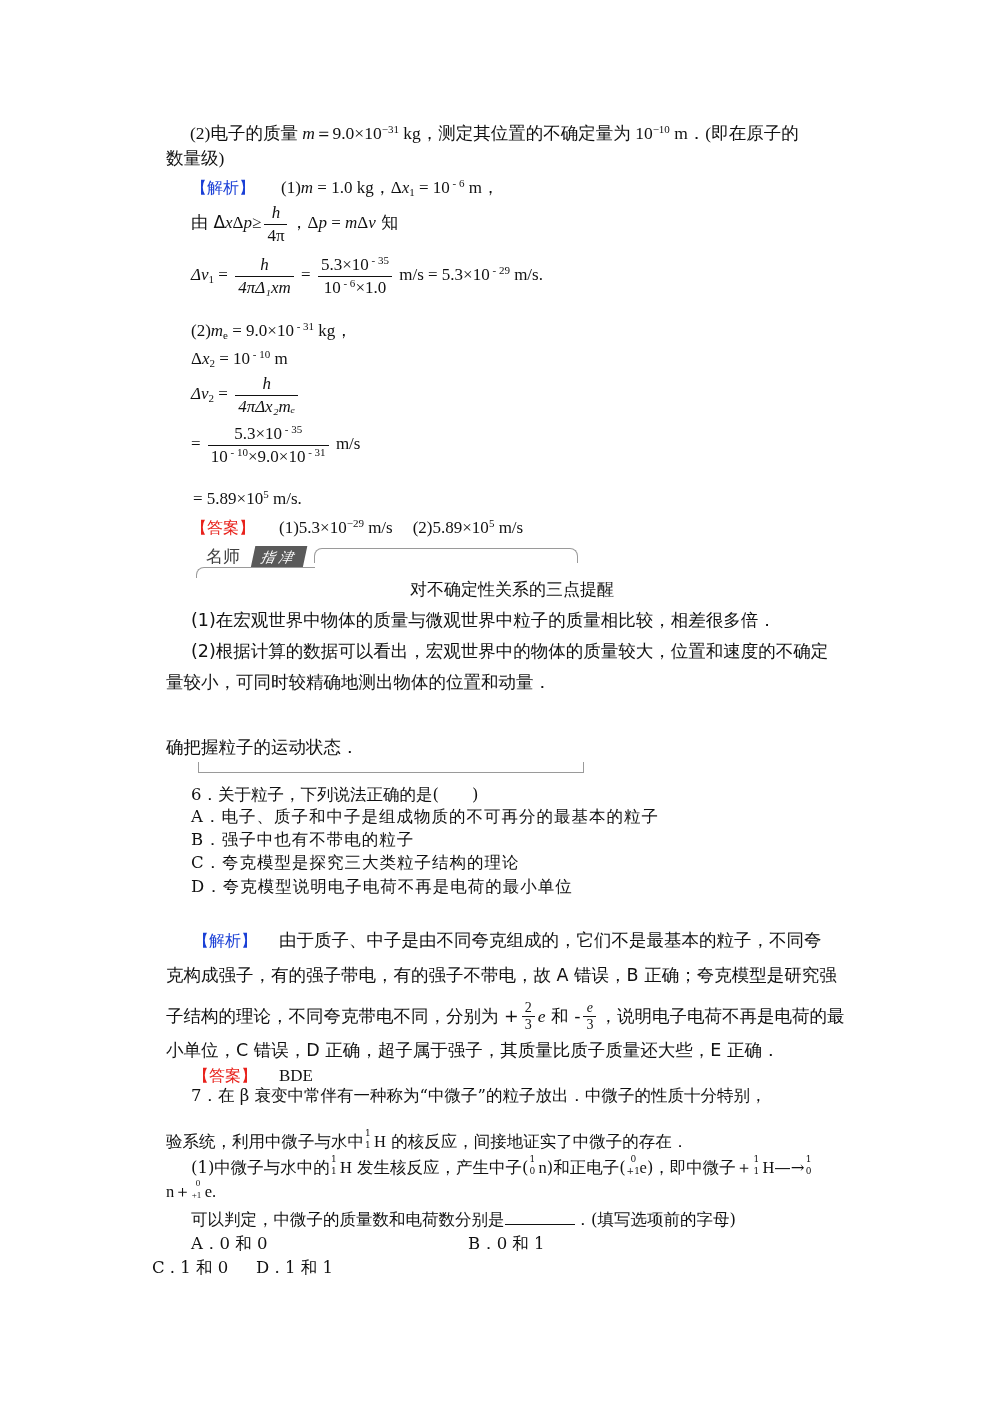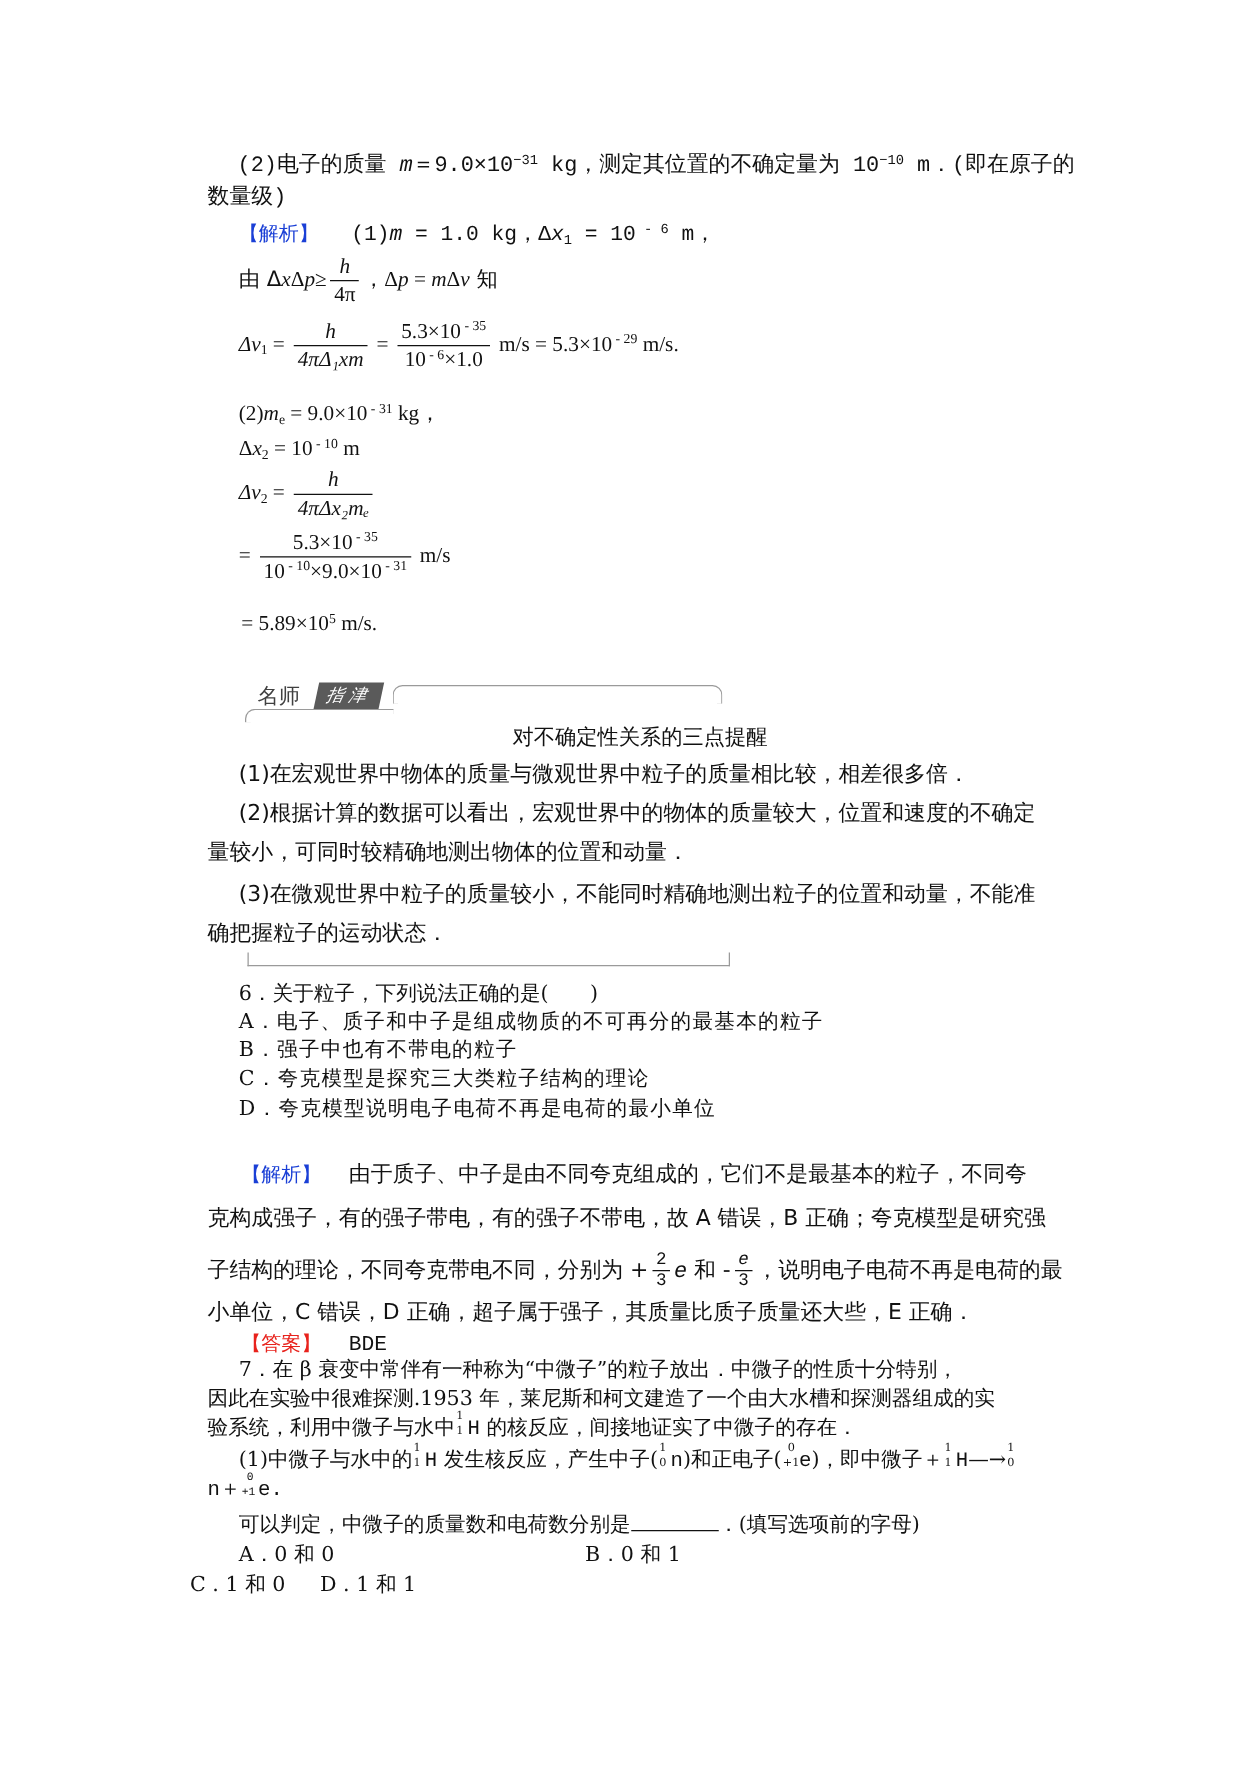--- a/index.html
+++ b/index.html
@@ -1,21 +1,21 @@
 <!DOCTYPE html>
 <html><head>
 <meta charset="utf-8">
 <style>
   html, body { margin: 0; padding: 0; background: #ffffff; }
   body { width: 1000px; height: 1414px; position: relative; overflow: hidden;
          font-family: "DejaVu Serif", "Liberation Serif", serif; color: #111; }
   .page { position: absolute; left: 0; top: 0; width: 1000px; height: 1414px; }
   .ln { position: absolute; white-space: nowrap; font-size: 17px; line-height: 22px; }
   .sans { font-family: "DejaVu Sans", "Liberation Sans", sans-serif; }
-  .serif { font-family: Liberation Mono, monospace; }
+  .serif { font-family: Liberation Serif, serif; }
   .tag-blue { color: #1a3fd6; font-family: "DejaVu Sans", "Liberation Sans", sans-serif; font-size: 16px; }
   .tag-red { color: #e8221c; font-family: "DejaVu Sans", "Liberation Sans", sans-serif; font-size: 16px; }
   .it { font-style: italic; }
   sup { font-size: 11px; vertical-align: 6px; line-height: 0; }
   sub { font-size: 11px; vertical-align: -3px; line-height: 0; }
   .frac { display: inline-block; vertical-align: middle; text-align: center; margin: 0 3px; }
   .frac .num { display: block; padding: 0 3px; border-bottom: 1.3px solid #111; line-height: 22px; }
   .frac .den { display: block; padding: 0 3px; line-height: 22px; }
   .frac.small .num, .frac.small .den { font-size: 14px; line-height: 16px; }
   .eq { position: absolute; white-space: nowrap; font-family: "Liberation Serif", serif; font-size: 17px; }
@@ -73,32 +73,34 @@
   </div>
 
   <div class="eq" style="left:191px; top:423px;">
     <span> = </span><span class="frac"><span class="num" style="padding:0 6px;"><span>5.3×10</span><sup> - 35</sup></span><span class="den"><span>10</span><sup> - 10</sup><span>×9.0×10</span><sup> - 31</sup></span></span><span> m/s</span>
   </div>
 
   <div class="eq" style="left:193px; top:489px;">
     <span>= 5.89×10</span><sup>5</sup><span> m/s.</span>
   </div>
 
+  <div class="ln" style="left:191px; top:516px;">
+    <span class="tag-red">【答案】</span><span class="serif" style="margin-left:24px;"><span>(1)5.3×10</span><sup>−29</sup><span> m/s</span><span style="margin-left:20px;">(2)5.89×10</span><sup>5</sup><span> m/s</span></span>
+  </div>
 
   <div class="tipbox-top">
     <span class="mingshi">名师</span>
     <span class="zhijin">指津</span>
     <div class="tip-line-top"></div>
     <div class="tip-line-left"></div>
   </div>
   <div class="tip-title">对不确定性关系的三点提醒</div>
   <div class="tip-p" style="left:191px; top:609px;">(1)在宏观世界中物体的质量与微观世界中粒子的质量相比较，相差很多倍．</div>
   <div class="tip-p" style="left:191px; top:640px;">(2)根据计算的数据可以看出，宏观世界中的物体的质量较大，位置和速度的不确定</div>
   <div class="tip-p" style="left:166px; top:671px;">量较小，可同时较精确地测出物体的位置和动量．</div>
-  <div class="tip-p" style="left:191px; top:705px;">(3)在微观世界中粒子的质量较小，不能同时精确地测出粒子的位置和动量，不能准</div>
   <div class="tip-p" style="left:166px; top:736px;">确把握粒子的运动状态．</div>
   <div class="tip-bottom"></div>
 
   <div class="ln" style="left:191px; top:784px; font-size:16.5px;text-align:right;">6．关于粒子，下列说法正确的是(　　)</div>
   <div class="ln" style="left:191px; top:806px; font-size:16.5px; letter-spacing:1px;">A．电子、质子和中子是组成物质的不可再分的最基本的粒子</div>
   <div class="ln" style="left:191px; top:829px; font-size:16.5px; letter-spacing:1px;">B．强子中也有不带电的粒子</div>
   <div class="ln" style="left:191px; top:852px; font-size:16.5px; letter-spacing:1px;">C．夸克模型是探究三大类粒子结构的理论</div>
   <div class="ln" style="left:191px; top:876px; font-size:16.5px; letter-spacing:1px;">D．夸克模型说明电子电荷不再是电荷的最小单位</div>
 
   <div class="ln" style="left:193px; top:929px;">
@@ -108,21 +110,20 @@
   <div class="ln sans" style="left:166px; top:1000px; font-size:17.5px;">
     <span>子结构的理论，不同夸克带电不同，分别为 +</span><span class="frac small serif"><span class="num">2</span><span class="den">3</span></span><span class="it serif">e</span><span> 和 -</span><span class="frac small serif"><span class="num it">e</span><span class="den">3</span></span><span>，说明电子电荷不再是电荷的最</span>
   </div>
   <div class="ln sans" style="left:166px; top:1039px; font-size:17.5px;">小单位，C 错误，D 正确，超子属于强子，其质量比质子质量还大些，E 正确．</div>
 
   <div class="ln" style="left:193px; top:1064px;">
     <span class="tag-red">【答案】</span><span class="serif" style="margin-left:22px;">BDE</span>
   </div>
 
   <div class="ln" style="left:191px; top:1085px; font-size:16.5px;">7．在 β 衰变中常伴有一种称为“中微子”的粒子放出．中微子的性质十分特别，</div>
-  <div class="ln" style="left:166px; top:1108px; font-size:16.5px;">因此在实验中很难探测.1953 年，莱尼斯和柯文建造了一个由大水槽和探测器组成的实</div>
   <div class="ln" style="left:166px; top:1131px; font-size:16.5px;">
     <span>验系统，利用中微子与水中</span><span class="nuc"><span class="a">1</span><span class="z">1</span></span><span class="serif">H</span><span> 的核反应，间接地证实了中微子的存在．</span>
   </div>
   <div class="ln" style="left:191px; top:1157px; font-size:16.5px;">
     <span>(1)中微子与水中的</span><span class="nuc"><span class="a">1</span><span class="z">1</span></span><span class="serif">H</span><span> 发生核反应，产生中子(</span><span class="nuc"><span class="a">1</span><span class="z">0</span></span><span class="serif">n</span><span>)和正电子(</span><span class="nuc" style="width:14px;"><span class="a" style="left:5px;">0</span><span class="z">+1</span></span><span class="serif">e</span><span>)，即中微子＋</span><span class="nuc"><span class="a">1</span><span class="z">1</span></span><span class="serif">H</span><span>—→</span><span class="nuc"><span class="a">1</span><span class="z">0</span></span>
   </div>
   <div class="ln serif" style="left:166px; top:1181px; font-size:16.5px;">
     <span>n＋</span><span class="nuc" style="width:14px;"><span class="a" style="left:5px;">0</span><span class="z">+1</span></span><span>e</span><span>.</span>
   </div>
   <div class="ln" style="left:191px; top:1208px; font-size:16.5px;">

